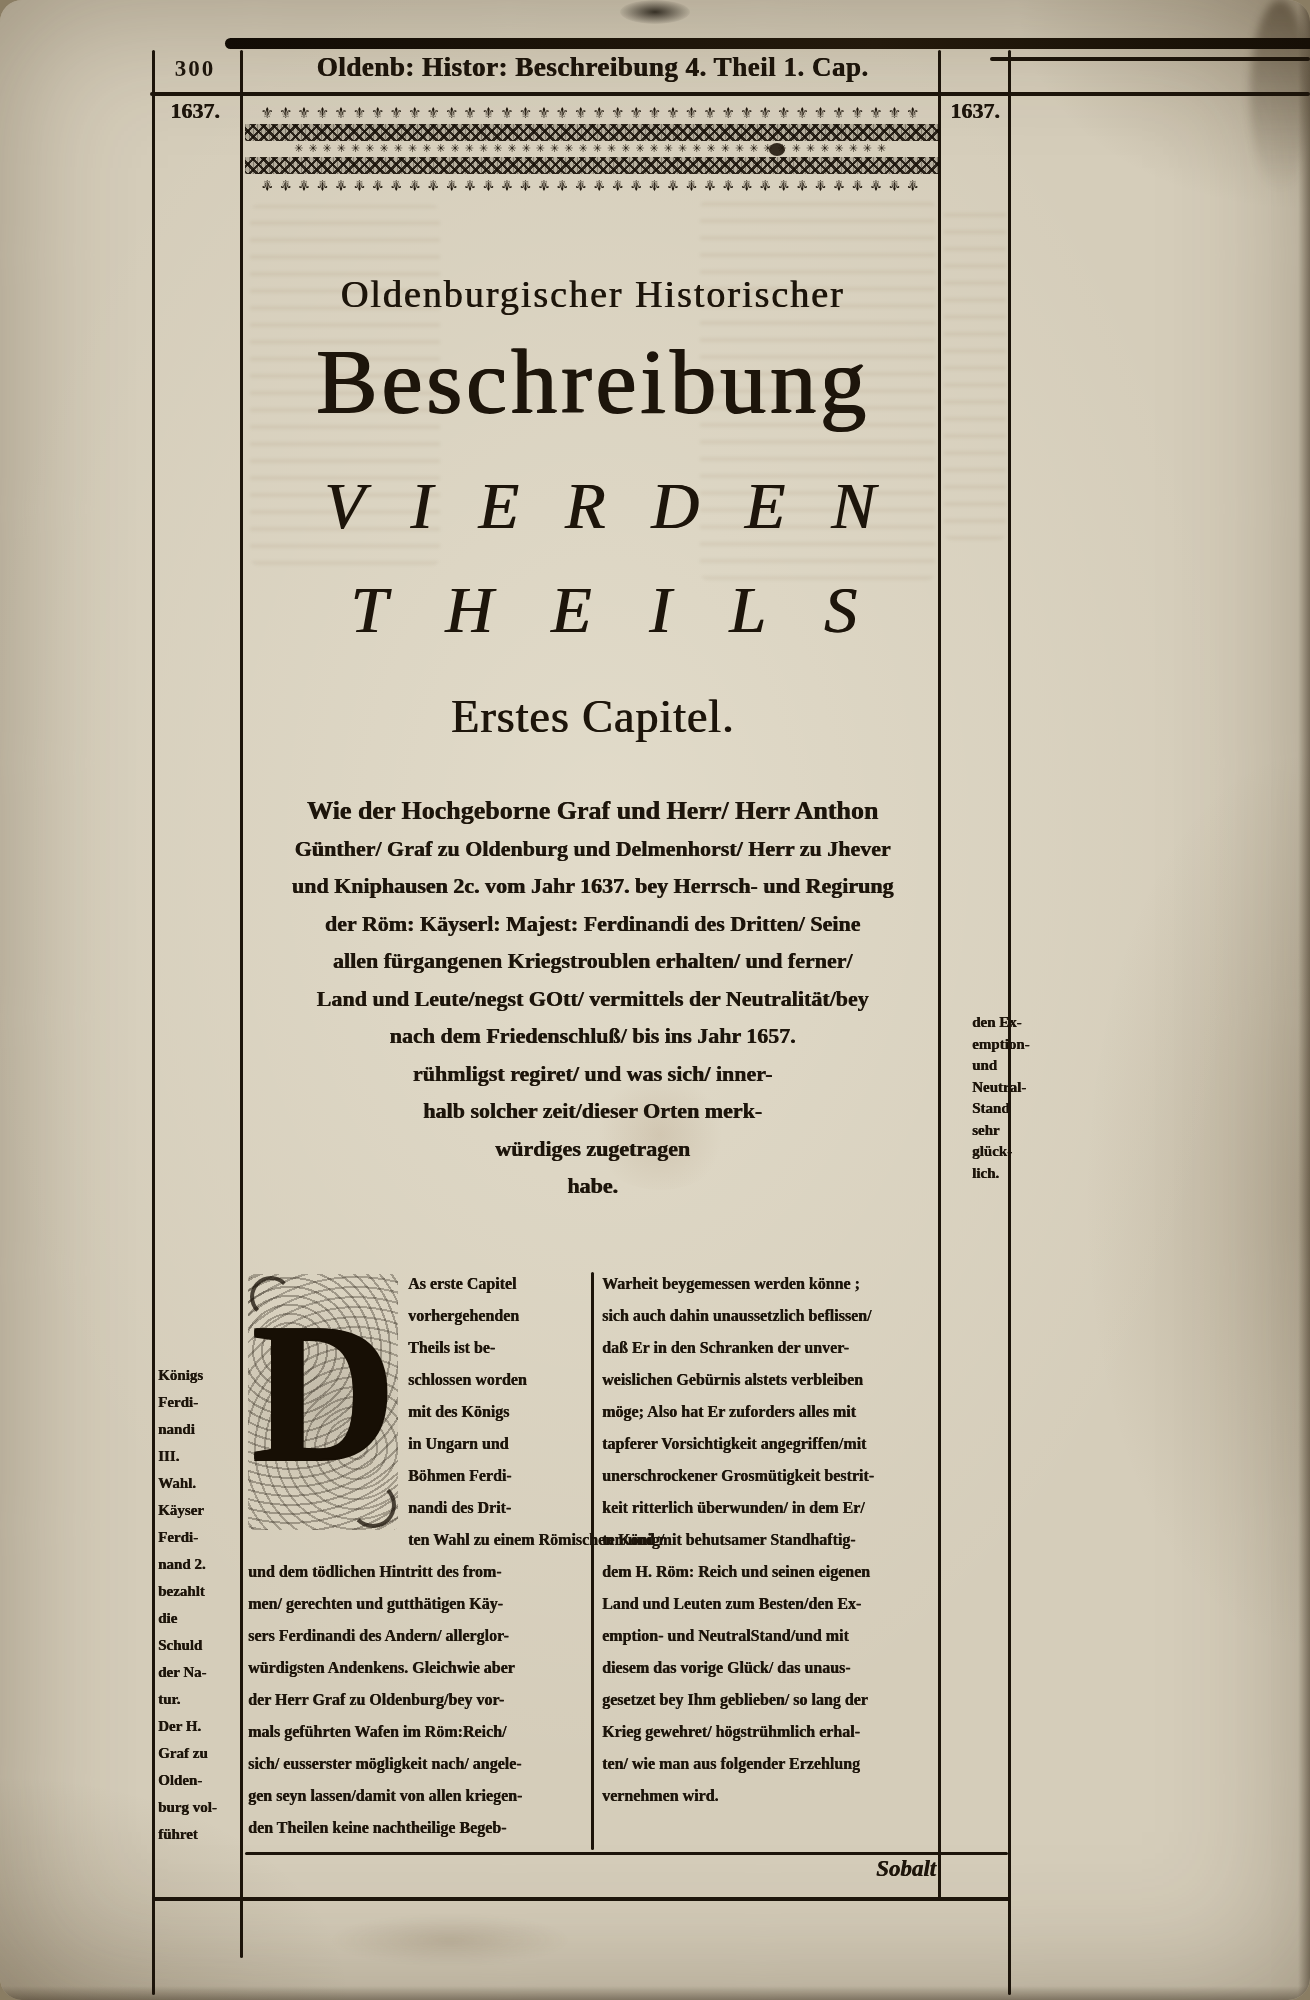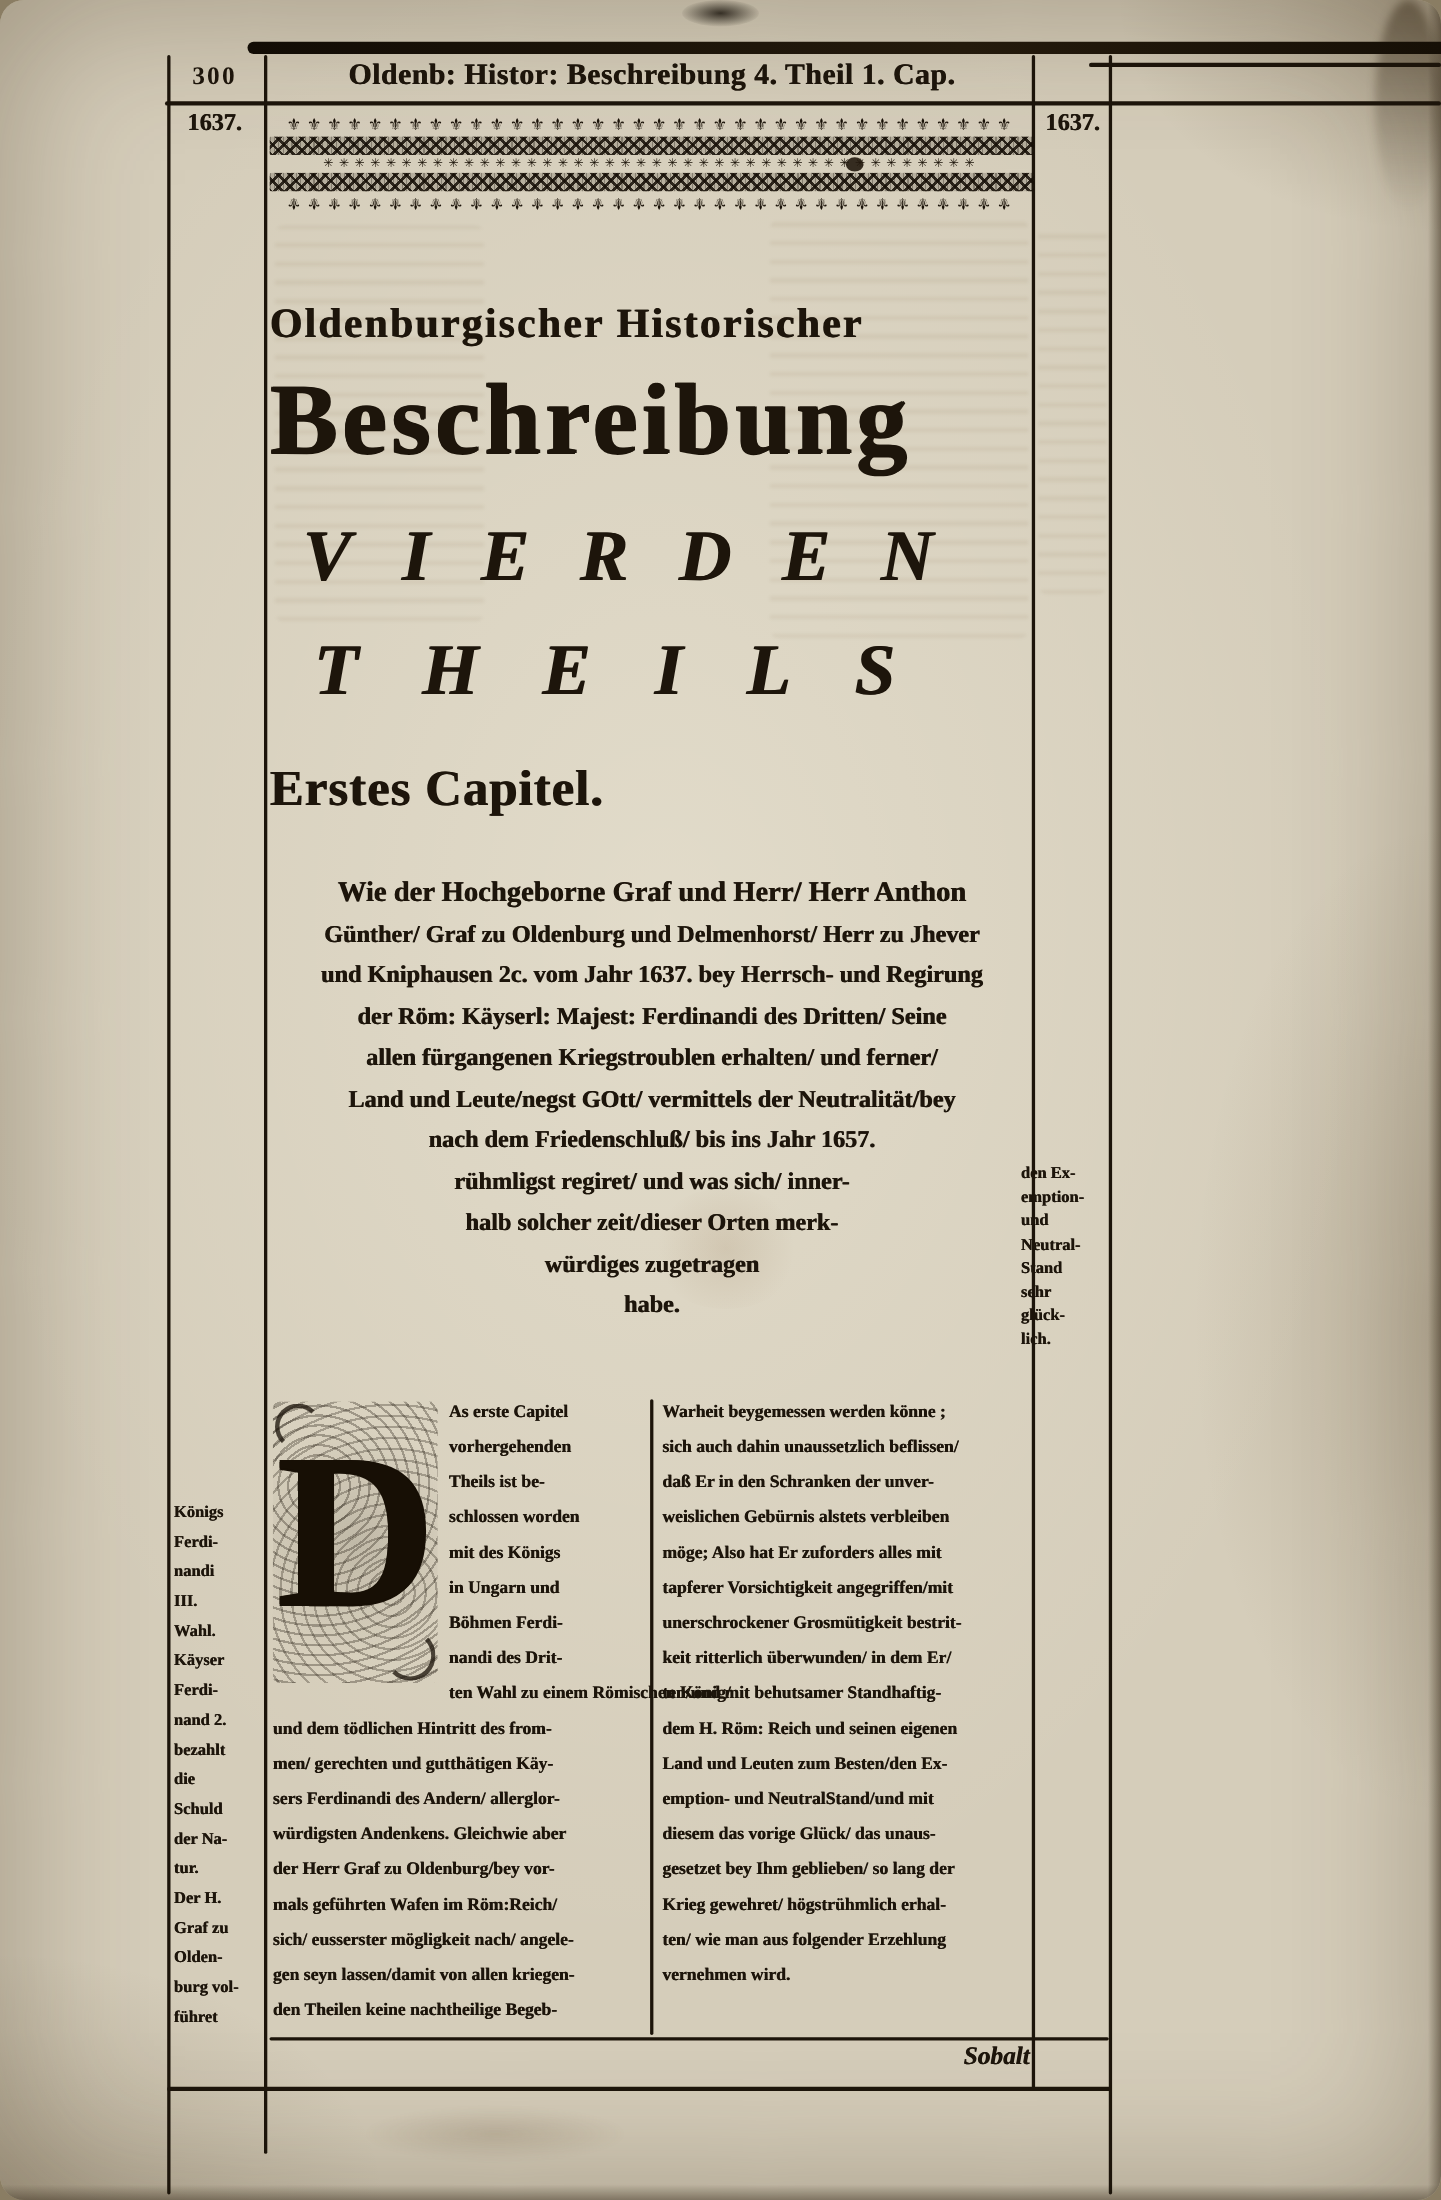--- a/index.html
+++ b/index.html
@@ -42,21 +42,21 @@
   .orn-row{text-align:center;white-space:nowrap;overflow:hidden;color:#1a1208;font-family:"DejaVu Sans",sans-serif;}
   .orn-fleuron{font-size:15px;letter-spacing:5px;line-height:20px;height:20px;}
   .orn-sparkle{font-size:11px;letter-spacing:5px;line-height:14px;height:14px;}
   .orn-flip{transform:scaleY(-1);}
   .lattice{height:17px;margin:1px 2px;border-radius:2px;background:
     repeating-linear-gradient(45deg, rgba(22,15,7,.85) 0 2.5px, transparent 2.5px 7.5px),
     repeating-linear-gradient(-45deg, rgba(22,15,7,.85) 0 2.5px, transparent 2.5px 7.5px),
     repeating-linear-gradient(90deg, rgba(22,15,7,.30) 0 1px, transparent 1px 4px),
     rgba(30,21,10,.18);}
   
-  .head-line{left:245px;width:695px;text-align:left;font-weight:700;}
+  .head-line{left:245px;width:695px;text-align:center;font-weight:400;}
   .h-historischer{top:272px;font-size:38px;letter-spacing:2px;text-shadow:.8px 0 currentColor;}
   .h-beschreibung{top:328px;font-size:92px;letter-spacing:4px;text-shadow:1.5px 0 currentColor, 0 1px currentColor;}
   .h-callig{font-style:italic;font-size:66px;text-shadow:1px 0 currentColor;}
   .h-vierden{top:468px;letter-spacing:46px;padding-left:30px;}
   .h-theils{top:572px;letter-spacing:58px;padding-left:40px;}
   .h-erstes{top:690px;font-size:46px;letter-spacing:1px;text-shadow:1px 0 currentColor;}
   
   .arg{left:245px;top:792px;width:695px;text-align:center;font-weight:700;font-size:22px;line-height:37.5px;text-shadow:.6px 0 currentColor;}
   .arg .aline{white-space:nowrap;}
   .arg .aline:first-child{font-size:26px;}
@@ -71,21 +71,21 @@
       repeating-radial-gradient(circle at 72% 68%, rgba(26,18,8,.28) 0 2px, transparent 2px 10px),
       radial-gradient(circle at 50% 50%, rgba(26,18,8,.12), transparent 70%);
     border-radius:6px;}
   .dropcap::before,.dropcap::after{content:"";position:absolute;border:4px solid rgba(24,16,7,.75);border-radius:50%;}
   .dropcap::before{width:34px;height:34px;left:2px;top:2px;border-right-color:transparent;border-bottom-color:transparent;}
   .dropcap::after{width:38px;height:38px;right:2px;bottom:2px;border-left-color:transparent;border-top-color:transparent;}
   .dropcap-letter{position:absolute;left:0;top:-12px;width:100%;text-align:center;font-size:200px;line-height:260px;font-weight:700;color:#170f05;text-shadow:2px 0 currentColor,0 2px currentColor;}
   
   .mnotes{font-size:15px;font-weight:700;text-shadow:.4px 0 currentColor;}
   .mnotes-left{left:158px;top:1362px;width:80px;line-height:27px;}
-  .mnotes-right{left:928px;top:1012px;width:62px;line-height:21.5px;margin-top:45px;}
+  .mnotes-right{left:972px;top:1012px;width:62px;line-height:21.5px;}
   .mnote{white-space:nowrap;}
   
   .catchword{left:600px;top:1856px;width:336px;text-align:right;font-size:23px;font-weight:700;font-style:italic;text-shadow:.5px 0 currentColor;}
   
   .bleed{position:absolute;background:repeating-linear-gradient(0deg, rgba(112,86,48,.07) 0 4px, transparent 4px 17px);filter:blur(1.5px);border-radius:8px;}
   .bleed-a{left:250px;top:205px;width:190px;height:360px;}
   .bleed-b{left:700px;top:200px;width:235px;height:380px;}
   .bleed-c{left:944px;top:200px;width:62px;height:340px;}
   .blotch{position:absolute;background:#241a0e;border-radius:50%;}
   .blotch-a{left:769px;top:143px;width:16px;height:13px;opacity:.9;}

